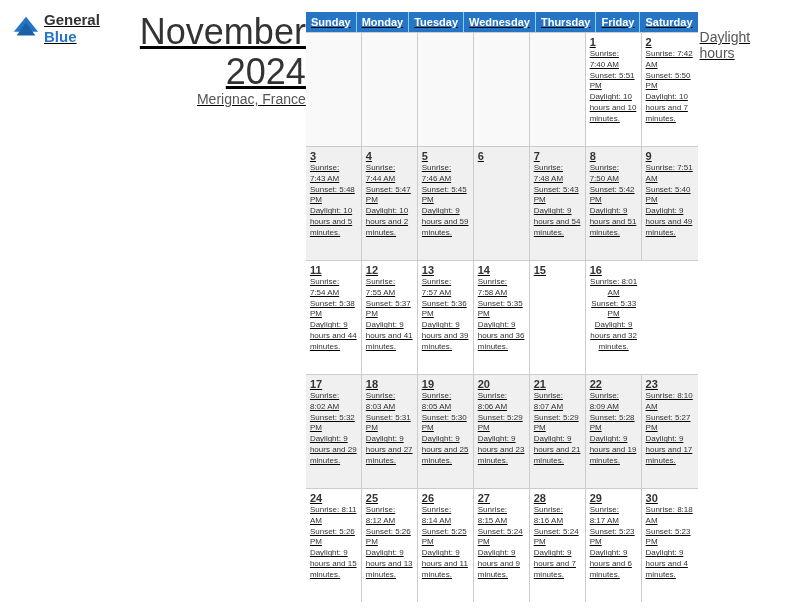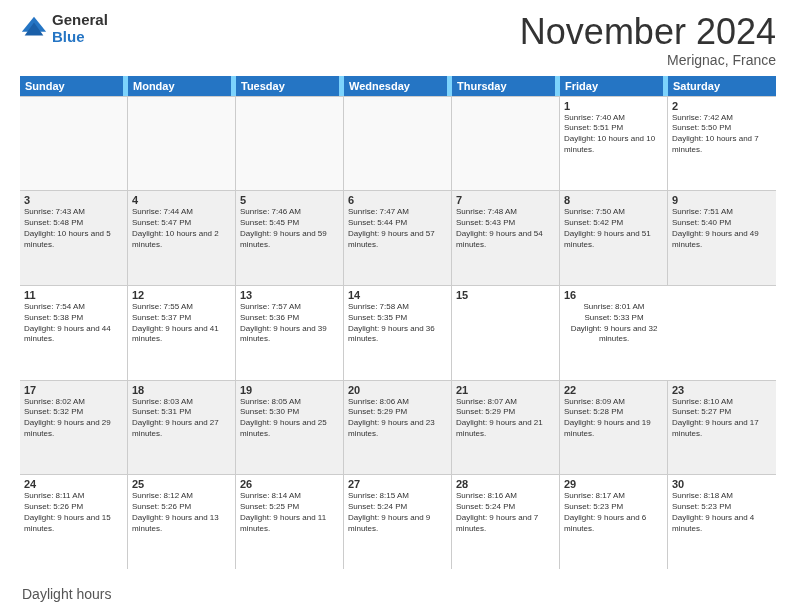--- a/index.html
+++ b/index.html
@@ -6,23 +6,23 @@
     body {
       font-family: Arial, sans-serif;
       background: #fff;
       width: 792px;
       height: 612px;
       overflow: hidden;
     }
     .page {
       width: 792px;
       height: 612px;
-      padding: 12px 16px 10px 20px;
-      display: flex;
-      flex-direction: column;
+      padding: 12px 16px 10px 12px;
+      display: flex;
+      text-decoration: underline;
     }
     .header {
       display: flex;
       justify-content: space-between;
       align-items: flex-start;
       margin-bottom: 8px;
     }
     .logo {
       display: flex;
       align-items: center;
@@ -69,21 +69,21 @@
       display: grid;
       grid-template-columns: repeat(7, 1fr);
       background: #2575c4;
     }
     .cal-header-cell {
       color: #fff;
       font-size: 11px;
       font-weight: bold;
       padding: 4px 5px;
       text-align: left;
-      border-right: 5px solid #7dd3fc;
+      border-right: 1px solid #7dd3fc;
     }
     .cal-header-cell:last-child { border-right: none; }
     .cal-body {
       flex: 1;
       display: flex;
       flex-direction: column;
     }
     .cal-row {
       display: grid;
       grid-template-columns: repeat(7, 1fr);
@@ -187,23 +187,20 @@
 Daylight: 10 hours and 2 minutes.</div>
           </div>
           <div class="cal-cell shaded">
             <span class="day-num">5</span>
             <div class="cell-text" style="white-space: pre-line;">Sunrise: 7:46 AM
 Sunset: 5:45 PM
 Daylight: 9 hours and 59 minutes.</div>
           </div>
           <div class="cal-cell shaded">
             <span class="day-num">6</span>
-            <div class="cell-text" style="white-space: pre-line;">Sunrise: 7:47 AM
-Sunset: 5:44 PM
-Daylight: 9 hours and 57 minutes.</div>
           </div>
           <div class="cal-cell shaded">
             <span class="day-num">7</span>
             <div class="cell-text" style="white-space: pre-line;">Sunrise: 7:48 AM
 Sunset: 5:43 PM
 Daylight: 9 hours and 54 minutes.</div>
           </div>
           <div class="cal-cell shaded">
             <span class="day-num">8</span>
             <div class="cell-text" style="white-space: pre-line;">Sunrise: 7:50 AM

